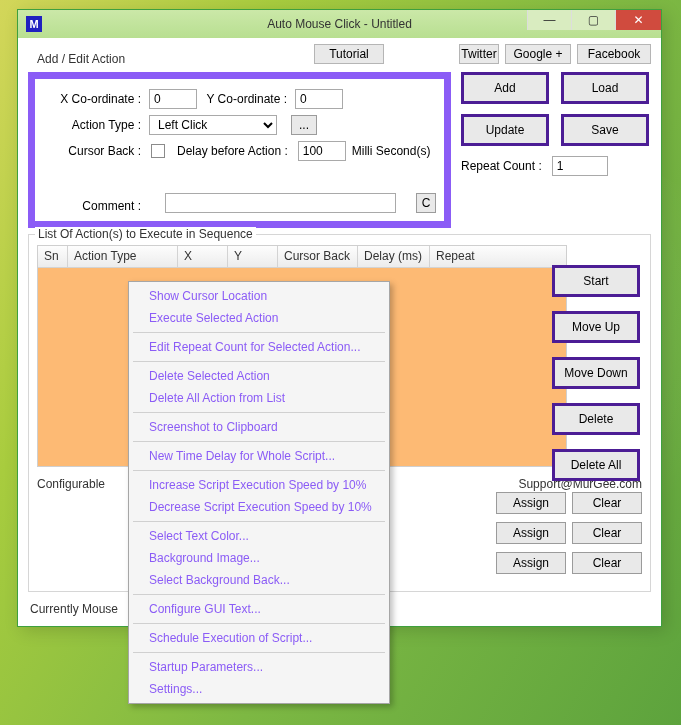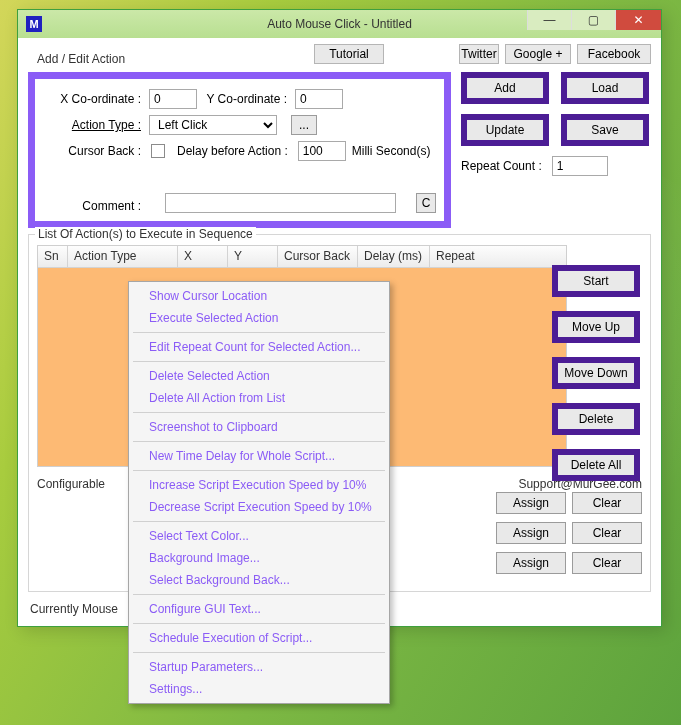--- a/index.html
+++ b/index.html
@@ -15,21 +15,21 @@
   .win-btn.max { background:#d9ecc0; }
   .win-btn.close { background:#d04b3e; color:#fff; width:46px; }
   .client { padding:6px 10px 10px 10px; background:#fff; position:relative; }
   .toolbar-btn { display:inline-flex; align-items:center; justify-content:center; height:20px; background:#e9e9e9; border:1px solid #b5b5b5; padding:0 10px; white-space:nowrap; }
   .group { border:7px solid #8b5cf6; position:relative; padding:10px 8px 8px 24px; }
   .group-title { position:absolute; top:-8px; left:6px; background:#fff; padding:0 3px; color:#333; }
   .lbl { display:inline-flex; align-items:center; justify-content:flex-end; padding-right:4px; }
   input[type=text], select { border:1px solid #a9a9a9; height:20px; padding:0 4px; background:#fff; }
   .small-btn { display:inline-flex; align-items:center; justify-content:center; height:20px; width:20px; background:#e9e9e9; border:1px solid #9b9b9b; }
   .ck { width:14px; height:14px; border:1px solid #8b8b8b; background:#fff; display:inline-block; vertical-align:middle; }
-  .right-btn { height:32px; width:88px; background:#e9e9e9; border:6px solid #4c1d95; display:flex; align-items:center; justify-content:center; }
+  .right-btn { height:32px; width:88px; background:#e9e9e9; border:3px solid #4c1d95; display:flex; align-items:center; justify-content:center; }
   .list-group { border:1px solid #d6d6d6; padding:10px 8px 10px 8px; position:relative; margin-top:6px; }
   .table-wrap { border:1px solid #cfcfcf; height:222px; width:530px; background:#fdba74; position:relative; }
   .thead { display:flex; height:22px; background:linear-gradient(#fdfdfd,#ececec); border-bottom:1px solid #d3d3d3; }
   .th { border-right:1px solid #d3d3d3; padding:3px 6px; color:#333; }
   .side-btns { position:absolute; right:10px; top:30px; width:88px; display:flex; flex-direction:column; gap:14px; }
   .footer-line { margin-top:6px; color:#333; }
   .kb-row { display:flex; align-items:center; gap:6px; margin-bottom:6px; height:24px; }
   .kb-row .sp-btn { width:70px; height:22px; background:#e9e9e9; border:1px solid #9b9b9b; display:inline-flex; align-items:center; justify-content:center; }
   .status { margin-top:10px; margin-left:2px; color:#333; }
   
@@ -63,21 +63,21 @@
 
     <div style="display:flex; gap:10px;">
       <div class="group" style="flex:1; margin-top:4px;">
         <div style="display:flex; align-items:center; gap:4px; margin-bottom:6px;">
           <span class="lbl" style="width:86px;">X Co-ordinate :</span>
           <input type="text" style="width: 48px;" value="0">
           <span class="lbl" style="width:90px;">Y Co-ordinate :</span>
           <input type="text" style="width: 48px;" value="0">
         </div>
         <div style="display:flex; align-items:center; gap:4px; margin-bottom:6px;">
-          <span class="lbl" style="width:86px;text-decoration:underline;">Action Type :</span>
+          <span class="lbl" style="width:86px;">Action Type :</span>
           <select style="width:128px;">
             <option>Left Click</option>
           </select>
           <span style="width:6px;"></span>
           <span class="small-btn" style="width:26px;">...</span>
         </div>
         <div style="display:flex; align-items:center; gap:6px; margin-bottom:6px;">
           <span class="lbl" style="width:86px;">Cursor Back :</span>
           <span class="ck"></span>
           <span class="lbl" style="padding-left:6px;">Delay before Action :</span>

